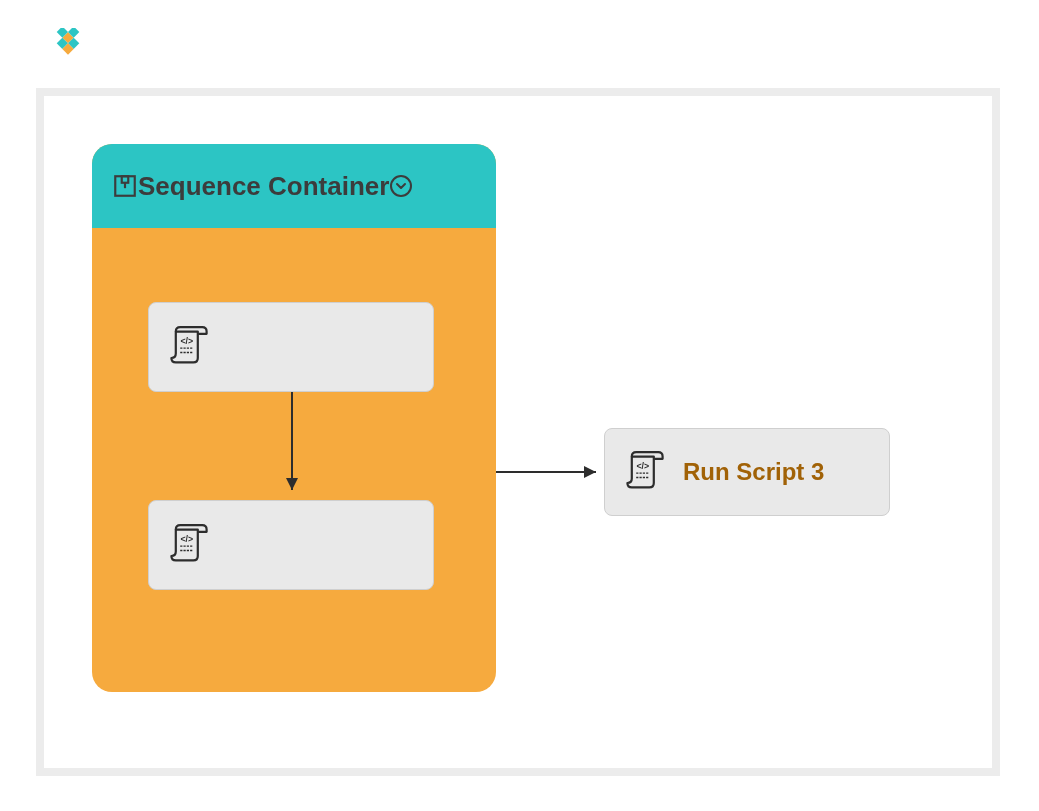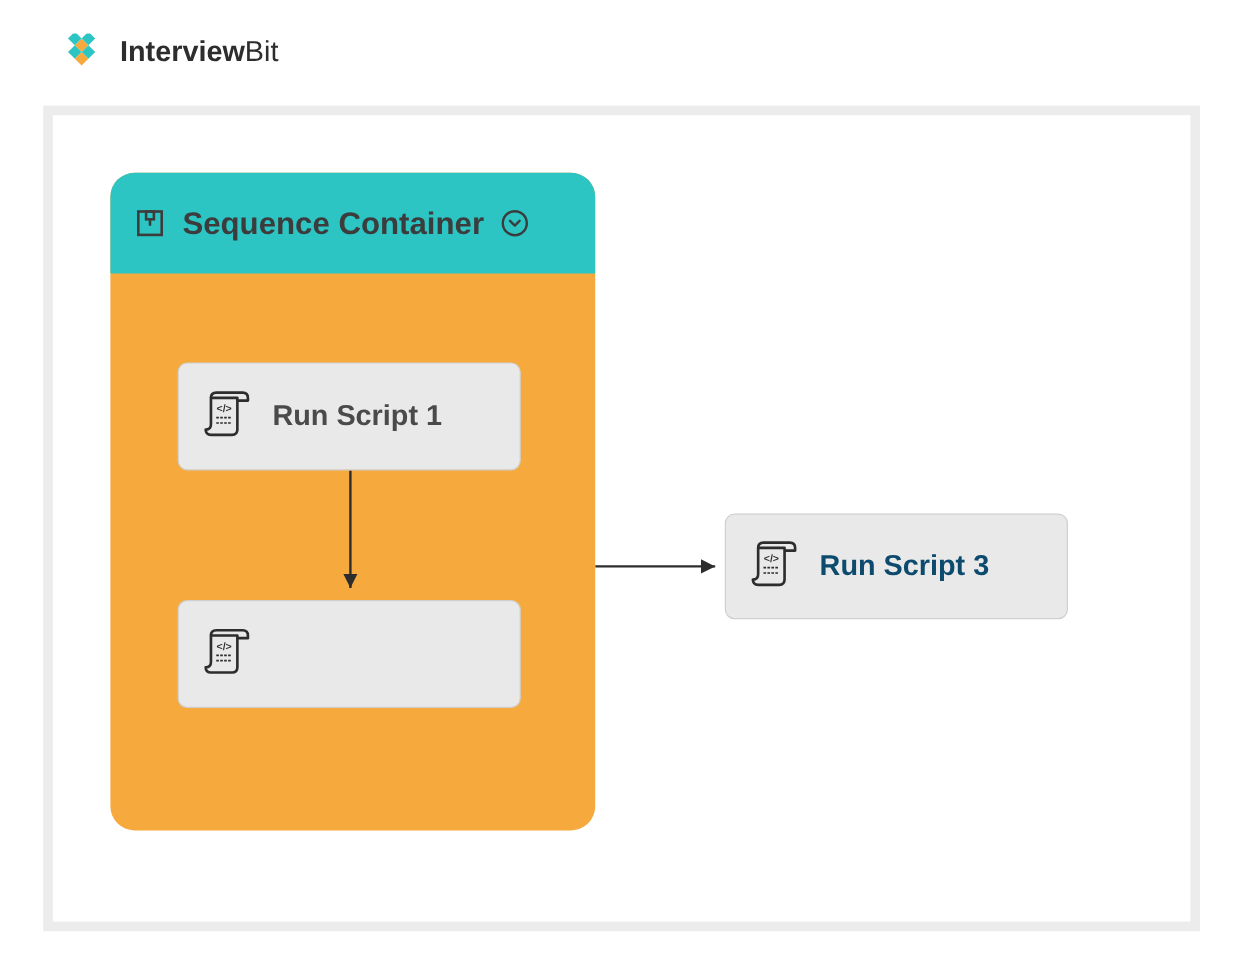--- a/index.html
+++ b/index.html
@@ -44,21 +44,20 @@
     overflow: visible;
   }
   .seq-header {
     width: 100%;
     height: 84px;
     background: #2cc5c4;
     border-radius: 20px 20px 0 0;
     display: flex;
     align-items: center;
     padding: 0 20px;
-    gap: 14px;
   }
   .seq-title {
     font-size: 26px;
     font-weight: 700;
     color: #3c3c3c;
   }
   .task-box {
     position: absolute;
     width: 286px;
     height: 90px;
@@ -87,44 +86,41 @@
     border: 1px solid #cfcfcf;
     border-radius: 8px;
     display: flex;
     align-items: center;
     gap: 16px;
     padding: 0 18px;
   }
   #task3 .label {
     font-size: 24px;
     font-weight: 600;
-    color: #0c4a6e;
+    color: #a16207;
   }
   .arrow-svg {
     position: absolute;
     pointer-events: none;
   }
 </style>
 </head>
 <body>
 
 <div class="logo">
   <svg width="48" height="32" viewBox="0 0 48 32">
     <g transform="translate(24 4) rotate(45)">
       <rect x="0" y="0" width="8" height="8" fill="#f6aa3e"></rect>
       <rect x="8" y="0" width="8" height="8" fill="#2cc5c4"></rect>
       <rect x="0" y="8" width="8" height="8" fill="#2cc5c4"></rect>
       <rect x="8" y="8" width="8" height="8" fill="#f6aa3e"></rect>
       <rect x="-8" y="0" width="8" height="8" fill="#2cc5c4"></rect>
       <rect x="0" y="-8" width="8" height="8" fill="#2cc5c4"></rect>
     </g>
   </svg>
-  <div class="logo-text">
-    <span>Interview</span><span class="light">Bit</span>
-  </div>
 </div>
 
 <div class="outer-frame">
 
   <div class="seq-container">
     <div class="seq-header">
       <svg width="26" height="26" viewBox="0 0 24 24">
         <rect x="3" y="3" width="18" height="18" fill="none" stroke="#3c3c3c" stroke-width="2"></rect>
         <rect x="9" y="3" width="6" height="6" fill="none" stroke="#3c3c3c" stroke-width="2"></rect>
         <line x1="12" y1="9" x2="12" y2="14" stroke="#3c3c3c" stroke-width="2"></line>
@@ -138,21 +134,20 @@
   </div>
 
   <div id="task1" class="task-box">
     <svg width="44" height="44" viewBox="0 0 40 40">
       <path d="M8 6 L28 6 L28 30 Q28 34 24 34 L8 34 Q4 34 4 30 L4 30 Q8 30 8 26 Z" fill="none" stroke="#2d2d2d" stroke-width="2" stroke-linejoin="round"></path>
       <path d="M8 6 Q8 2 12 2 L32 2 Q36 2 36 6 L36 8 L28 8" fill="none" stroke="#2d2d2d" stroke-width="2" stroke-linejoin="round"></path>
       <text x="18" y="17" font-size="8" text-anchor="middle" fill="#2d2d2d" font-weight="bold">&lt;/&gt;</text>
       <line x1="12" y1="21" x2="24" y2="21" stroke="#2d2d2d" stroke-width="1.3" stroke-dasharray="2 1"></line>
       <line x1="12" y1="25" x2="24" y2="25" stroke="#2d2d2d" stroke-width="1.3" stroke-dasharray="2 1"></line>
     </svg>
-    <span class="label">Run Script 1</span>
   </div>
 
   <div id="task2" class="task-box">
     <svg width="44" height="44" viewBox="0 0 40 40">
       <path d="M8 6 L28 6 L28 30 Q28 34 24 34 L8 34 Q4 34 4 30 L4 30 Q8 30 8 26 Z" fill="none" stroke="#2d2d2d" stroke-width="2" stroke-linejoin="round"></path>
       <path d="M8 6 Q8 2 12 2 L32 2 Q36 2 36 6 L36 8 L28 8" fill="none" stroke="#2d2d2d" stroke-width="2" stroke-linejoin="round"></path>
       <text x="18" y="17" font-size="8" text-anchor="middle" fill="#2d2d2d" font-weight="bold">&lt;/&gt;</text>
       <line x1="12" y1="21" x2="24" y2="21" stroke="#2d2d2d" stroke-width="1.3" stroke-dasharray="2 1"></line>
       <line x1="12" y1="25" x2="24" y2="25" stroke="#2d2d2d" stroke-width="1.3" stroke-dasharray="2 1"></line>
     </svg>

